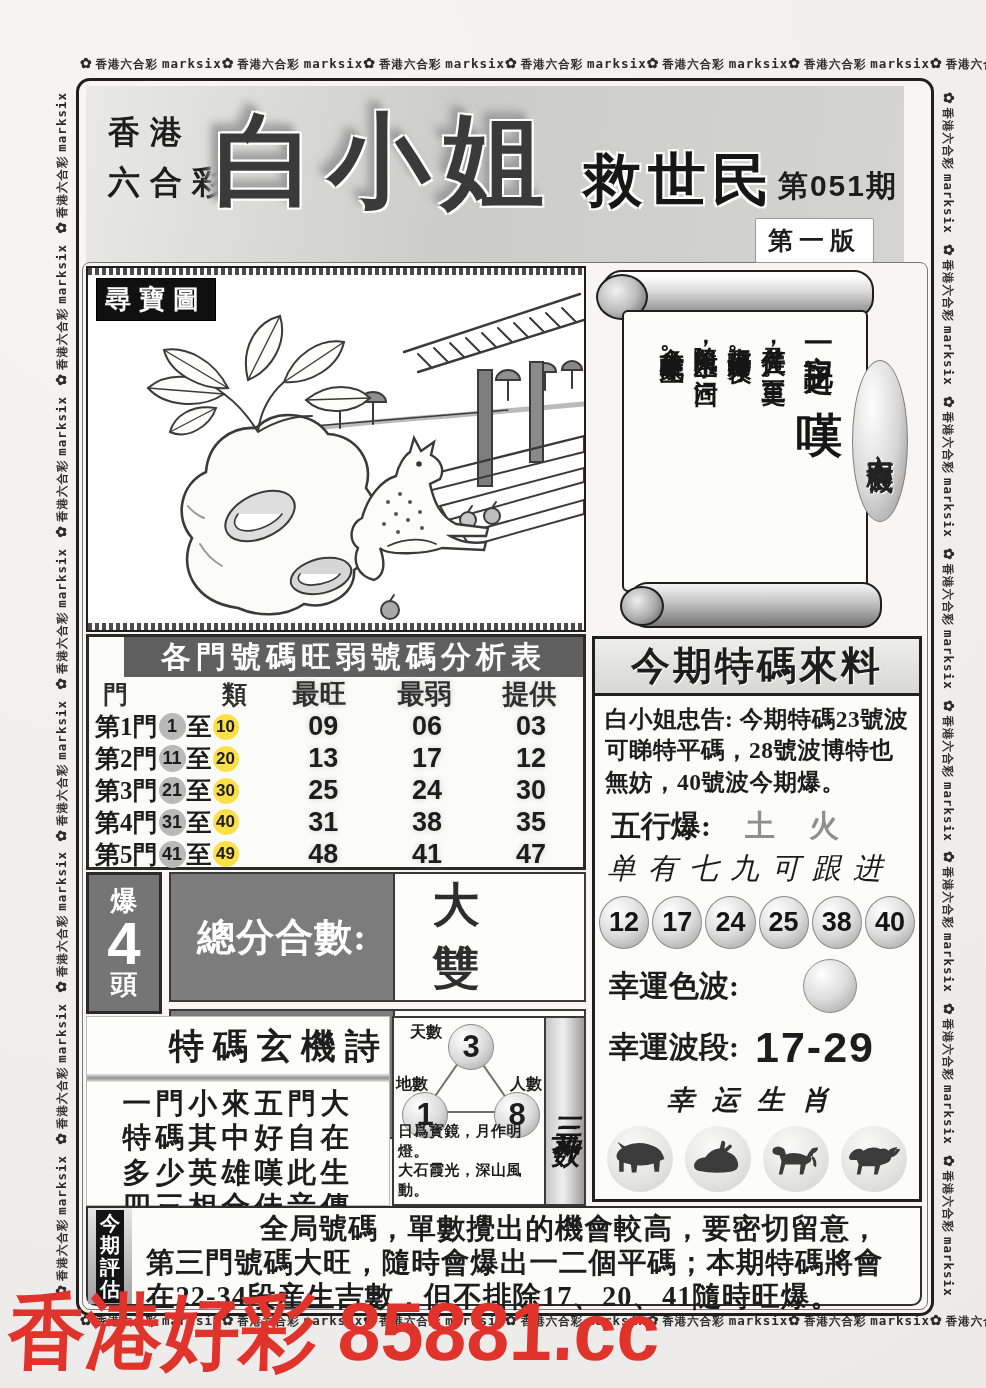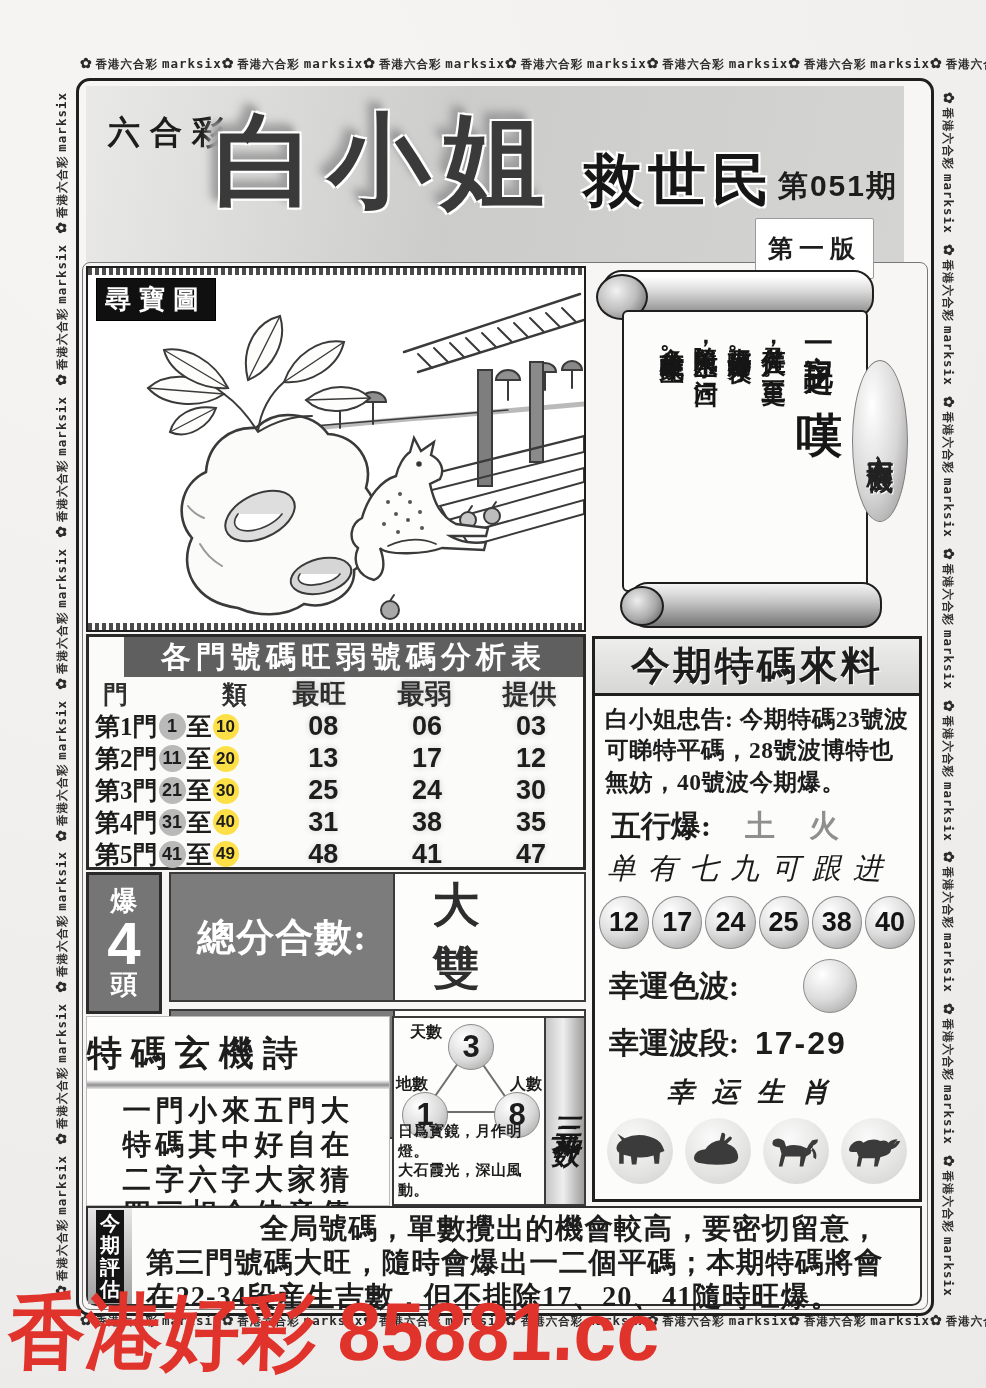--- a/index.html
+++ b/index.html
@@ -27,21 +27,21 @@
   
   .header{position:absolute;left:86px;top:86px;width:818px;height:176px;
     background:linear-gradient(100deg,#e9e9e7 0%,#cccccb 45%,#d4d4d2 100%);}
   .brand{position:absolute;left:22px;top:22px;font-size:32px;font-weight:900;letter-spacing:10px;line-height:1.55;}
   .title-main{position:absolute;left:128px;top:8px;font-size:102px;font-weight:900;letter-spacing:12px;color:#3a3a3a;
     text-shadow:-2px -2px 0 #fff,2px -2px 0 #fff,-2px 2px 0 #fff,2px 2px 0 #fff,-6px -7px 7px #9a9a9a,-10px -11px 10px #b5b5b5;}
   .title-sub{position:absolute;left:498px;top:56px;font-size:58px;font-weight:900;letter-spacing:6px;color:#161616;
     text-shadow:-2px -2px 0 #fff,2px -2px 0 #fff,-2px 2px 0 #fff,2px 2px 0 #fff;}
   .issue{position:absolute;right:6px;top:80px;font-size:30px;font-weight:900;letter-spacing:2px;font-family:"Liberation Sans",sans-serif;}
   .edition{position:absolute;right:30px;top:132px;background:#fff;border:1px solid #9a9a9a;border-radius:2px;
-    padding:13px 12px;font-size:25px;font-weight:900;letter-spacing:6px;}
+    padding:5px 12px;font-size:25px;font-weight:900;letter-spacing:6px;}
 
   
   .pic{position:absolute;left:86px;top:266px;width:500px;height:366px;border:2px solid #1e1e1e;background:#fff;box-sizing:border-box;}
   .micro{position:absolute;left:0;right:0;height:7px;background:repeating-linear-gradient(90deg,#4b4b4b 0 4px,#fdfdfd 4px 7px);}
   .micro.t{top:0;} .micro.b{bottom:0;}
   .pic svg{position:absolute;left:0;top:8px;}
   .pic-label{position:absolute;left:8px;top:10px;background:#101010;color:#fff;font-size:26px;font-weight:900;
     letter-spacing:8px;padding:3px 8px;border:1px solid #000;outline:2px solid #101010;outline-offset:-6px;}
 
   
@@ -87,21 +87,21 @@
   .burst-tag .b{font-size:60px;font-weight:900;font-family:"Liberation Sans",sans-serif;}
   .burst-rows{flex:1;display:flex;flex-direction:column;gap:7px;padding-left:7px;}
   .brow{flex:1;display:flex;}
   .brow-label{width:226px;background:#7c7c7c;border:2.5px solid #3a3a3a;color:#fff;font-size:38px;font-weight:900;
     display:flex;align-items:center;justify-content:center;letter-spacing:1px;box-sizing:border-box;}
   .brow-val{flex:1;background:#fdfdfc;border:2.5px solid #3a3a3a;border-left:none;color:#2e2e2e;font-size:47px;
     font-weight:900;display:flex;align-items:center;justify-content:center;letter-spacing:.8em;padding-left:.8em;box-sizing:border-box;}
 
   
   .poem{position:absolute;left:86px;top:1016px;width:304px;height:190px;background:#fdfdfc;border:1px solid #bbb;box-sizing:border-box;}
-  .poem-title{font-size:35px;font-weight:900;letter-spacing:9px;text-align:left;padding-top:13px;}
+  .poem-title{font-size:35px;font-weight:900;letter-spacing:9px;text-align:right;padding-top:6px;}
   .poem-bar{height:9px;margin:3px 0 5px;background:linear-gradient(180deg,#fff,#8f8f8f 55%,#e8e8e8);}
   .poem-line{font-size:28.5px;font-weight:900;letter-spacing:4.5px;text-align:center;line-height:1.21;}
 
   
   .sanyuan{position:absolute;left:392px;top:1016px;width:194px;height:190px;background:#fdfdfc;border:2px solid #3a3a3a;box-sizing:border-box;}
   .sy-strip{position:absolute;right:0;top:0;bottom:0;width:38px;border-left:2px solid #3a3a3a;
     background:linear-gradient(90deg,#c6c6c6,#efefef 45%,#9d9d9d);display:flex;align-items:center;justify-content:center;}
   .sy-strip span{writing-mode:vertical-rl;font-size:28px;font-weight:900;font-style:italic;letter-spacing:8px;color:#171717;}
   .sy-diagram{position:absolute;left:0;top:0;width:152px;height:122px;}
   .sy-ball{position:absolute;width:44px;height:44px;border-radius:50%;
@@ -119,21 +119,21 @@
   .sp-advice{margin:8px 10px 2px;font-size:23.5px;font-weight:900;line-height:1.34;letter-spacing:.5px;}
   .sp-wuxing{margin:8px 0 0 16px;font-size:30px;font-weight:900;display:flex;align-items:center;}
   .sp-wuxing .el{color:#8f8f8f;margin-left:34px;}
   .sp-hand{margin:4px 0 0 12px;font-size:29px;font-style:italic;letter-spacing:12px;line-height:1.2;color:#1a1a1a;white-space:nowrap;}
   .sp-balls{display:flex;gap:3px;margin:10px 4px 0;}
   .ball{width:51px;height:51px;border-radius:50%;border:1px solid #8a8a8a;
     background:radial-gradient(circle at 35% 28%,#fff 0%,#dcdcdc 50%,#9d9d9d 100%);
     display:flex;align-items:center;justify-content:center;font-size:27px;font-weight:900;font-family:"Liberation Sans",sans-serif;color:#141414;}
   .sp-row{margin:10px 0 0 14px;font-size:30px;font-weight:900;display:flex;align-items:center;}
   .color-ball{width:52px;height:52px;margin-left:64px;}
-  .range-val{font-size:32px;letter-spacing:2px;margin-left:16px;font-family:"Liberation Sans",sans-serif;}
+  .range-val{font-size:43px;letter-spacing:2px;margin-left:16px;font-family:"Liberation Sans",sans-serif;}
   .sp-zodiac-title{margin-top:10px;text-align:center;font-size:27px;font-style:italic;letter-spacing:18px;font-weight:700;}
   .sp-animals{display:flex;justify-content:space-around;margin:8px 6px 0;}
   .an{width:66px;height:66px;border-radius:50%;background:radial-gradient(circle at 40% 30%,#fafafa 0%,#e3e3e1 60%,#cfcfcd 100%);
     display:flex;align-items:center;justify-content:center;}
 
   
   .eval{position:absolute;left:86px;top:1206px;width:836px;height:100px;border:2.5px solid #2e2e2e;
     border-radius:0 0 10px 10px;background:#fcfcfb;display:flex;box-sizing:border-box;}
   .eval-tag{width:44px;background:linear-gradient(180deg,#e6e6e6,#9e9e9e);display:flex;align-items:center;justify-content:center;}
   .eval-tag .box{background:#141414;color:#fff;display:flex;flex-direction:column;align-items:center;
@@ -188,20 +188,21 @@
       <span class="u"><span class="fl">✿</span><span class="cjk"> 香港六合彩 </span><span class="mk">marksix</span></span>
       <span class="u"><span class="fl">✿</span><span class="cjk"> 香港六合彩 </span><span class="mk">marksix</span></span>
       <span class="u"><span class="fl">✿</span><span class="cjk"> 香港六合彩 </span><span class="mk">marksix</span></span>
     </div>
 
   <div class="frame"></div>
   <div class="content-frame"></div>
 
   <div class="header">
     <div class="brand">
+      <div>香港</div>
       <div>六合彩</div>
     </div>
     <div class="title-main">白小姐</div>
     <div class="title-sub">救世民</div>
     <div class="issue">第051期</div>
     <div class="edition">第一版</div>
   </div>
 
   <div class="pic">
     <div class="micro t"></div>
@@ -340,21 +341,21 @@
       <div class="c-num">最弱</div>
       <div class="c-num">提供</div>
     </div>
     <div class="trow">
       <div class="c-door">
           <span>第1門</span>
           <span class="cnum">1</span>
           <span>至</span>
           <span class="cnum end">10</span>
         </div>
-      <div class="c-num">08</div>
+      <div class="c-num">09</div>
       <div class="c-num">06</div>
       <div class="c-num">03</div>
     </div>
     <div class="trow">
       <div class="c-door">
           <span>第2門</span>
           <span class="cnum">11</span>
           <span>至</span>
           <span class="cnum end">20</span>
         </div>
@@ -413,21 +414,21 @@
         <div class="brow-val">大單</div>
       </div>
     </div>
   </div>
 
   <div class="poem">
     <div class="poem-title">特碼玄機詩</div>
     <div class="poem-bar"></div>
     <div class="poem-line">一門小來五門大</div>
     <div class="poem-line">特碼其中好自在</div>
-    <div class="poem-line">二字六字大家猜</div>
+    <div class="poem-line">多少英雄嘆此生</div>
     <div class="poem-line">四三相合佳音傳</div>
   </div>
 
   <div class="sanyuan">
     <div class="sy-diagram">
       <svg width="152" height="122" viewBox="0 0 152 122">
         <line x1="76" y1="28" x2="30" y2="94" stroke="#6e6e6e" stroke-width="2"></line>
         <line x1="76" y1="28" x2="122" y2="94" stroke="#6e6e6e" stroke-width="2"></line>
         <line x1="30" y1="94" x2="122" y2="94" stroke="#6e6e6e" stroke-width="2"></line>
       </svg>

